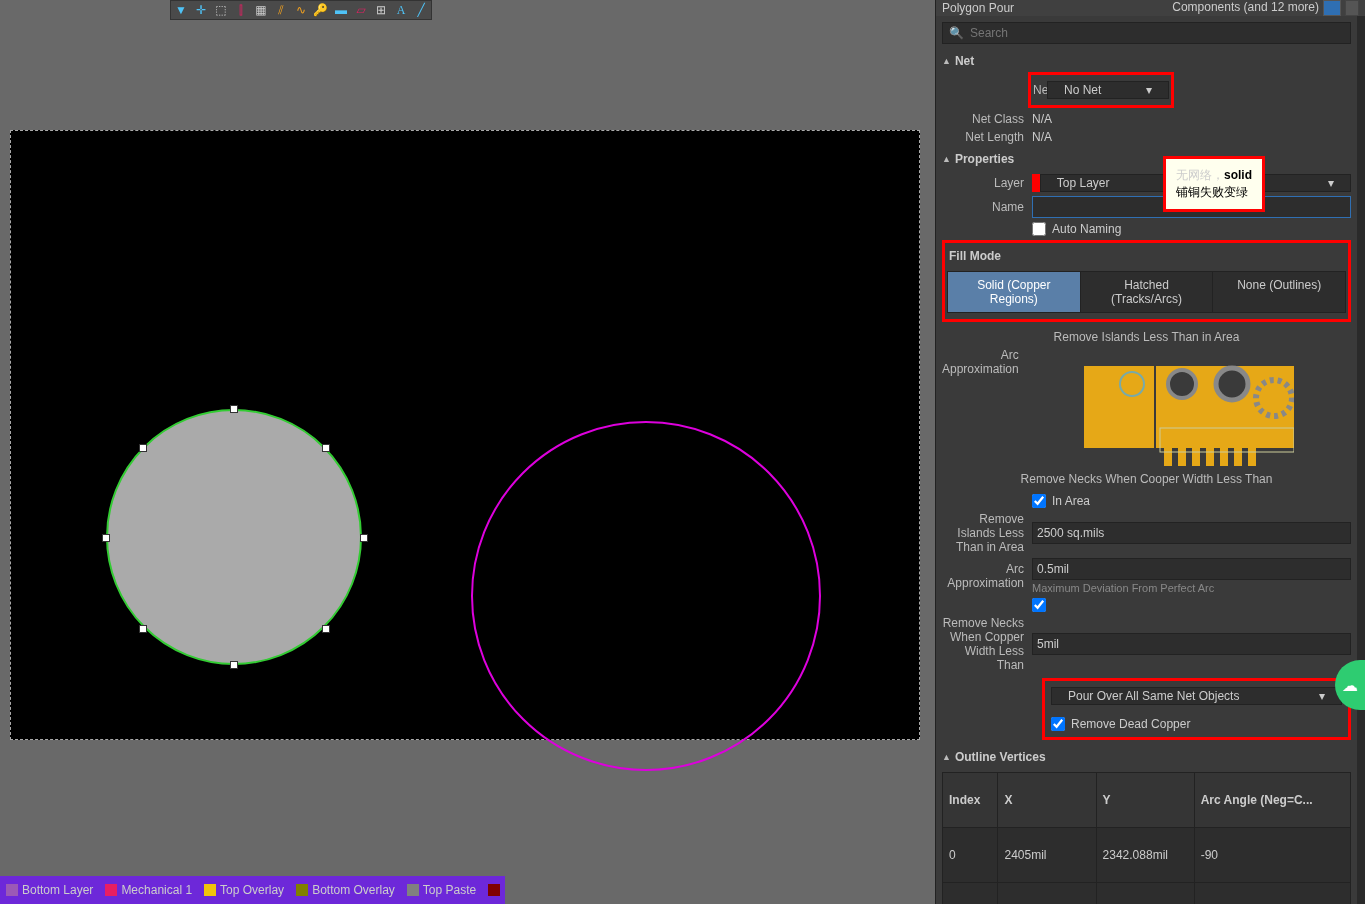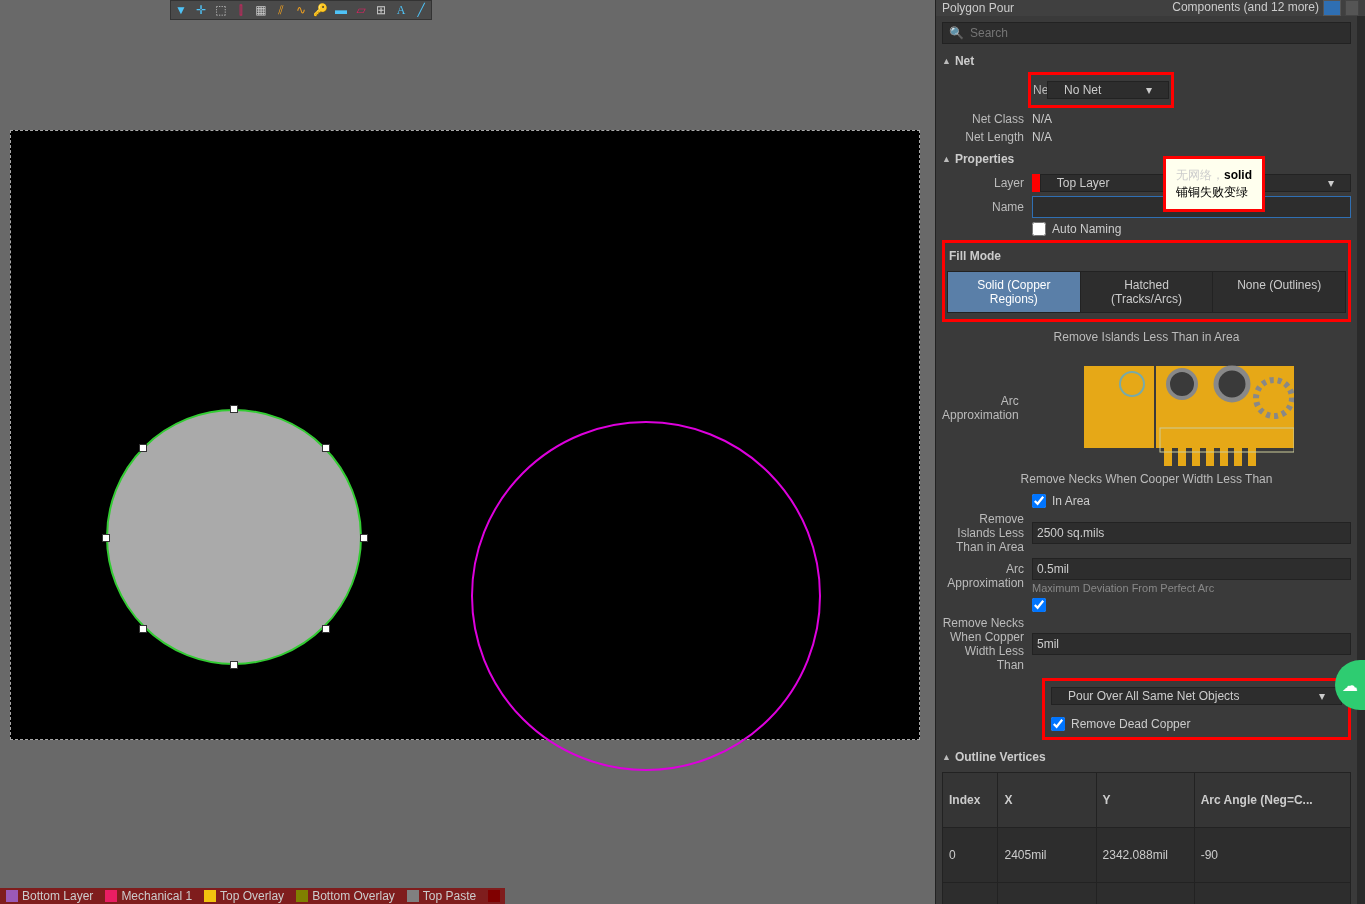--- a/index.html
+++ b/index.html
@@ -40,21 +40,21 @@
 .pcbsvg{display:block;margin:0 auto}
 .hint{color:#888;font-size:11px;margin-top:2px}
 .redbox{border:3px solid #f00}
 .annotation{position:absolute;background:#ffe;border:3px solid #f00;padding:8px 10px;color:#000;font-size:16px;z-index:10}
 .annotation .l1{color:#000;font-weight:normal}
 .annotation .l1 b{color:#000}
 .annotation .l2{color:#000}
 .table{width:100%;border-collapse:collapse;margin-top:4px}
 .table th,.table td{border:1px solid #222;padding:20px 6px;text-align:left;background:#2d2d2d}
 .table th{background:#353535}
-.btmbar{position:absolute;bottom:0;left:0;right:430px;height:16px;background:#7f1d1d;display:flex;align-items:center;overflow:hidden}
+.btmbar{position:absolute;bottom:0;left:0;right:430px;height:28px;background:#6d28d9;display:flex;align-items:center;overflow:hidden}
 .lyr{display:flex;align-items:center;gap:4px;padding:0 6px;white-space:nowrap}
 .sw{width:12px;height:12px}
 .scroller{width:8px;background:#2a2a2a}
 </style>
 </head>
 <body>
 
 <div class="root">
  <div class="canvas-wrap">
   <div class="tbar">
@@ -189,21 +189,21 @@
             </div>
     <div class="fillmodes">
      <div class="active">Solid (Copper Regions)</div>
      <div>Hatched (Tracks/Arcs)</div>
      <div>None (Outlines)</div>
     </div>
    </div>
 
    <div class="diagram">
     <div class="caption">Remove Islands Less Than in Area</div>
-    <div style="display:flex;align-items:center;justify-content:center;gap:8px">
+    <div style="display:flex;justify-content:center;gap:8px">
       <div style="text-align:right;white-space:pre-line;color:#bbb">Arc
 Approximation</div>
       <svg class="pcbsvg" width="210" height="120">
         <rect x="0" y="18" width="70" height="82" fill="#e6a817"></rect>
         <rect x="72" y="18" width="138" height="82" fill="#e6a817"></rect>
         <circle cx="48" cy="36" r="12" fill="none" stroke="#7aa" stroke-width="2"></circle>
         <circle cx="98" cy="36" r="14" fill="#3a3a3a" stroke="#888" stroke-width="4"></circle>
         <circle cx="148" cy="36" r="16" fill="#3a3a3a" stroke="#888" stroke-width="5"></circle>
         <circle cx="190" cy="50" r="18" fill="none" stroke="#888" stroke-width="6" stroke-dasharray="4 4"></circle>
         <g fill="#e6a817">

